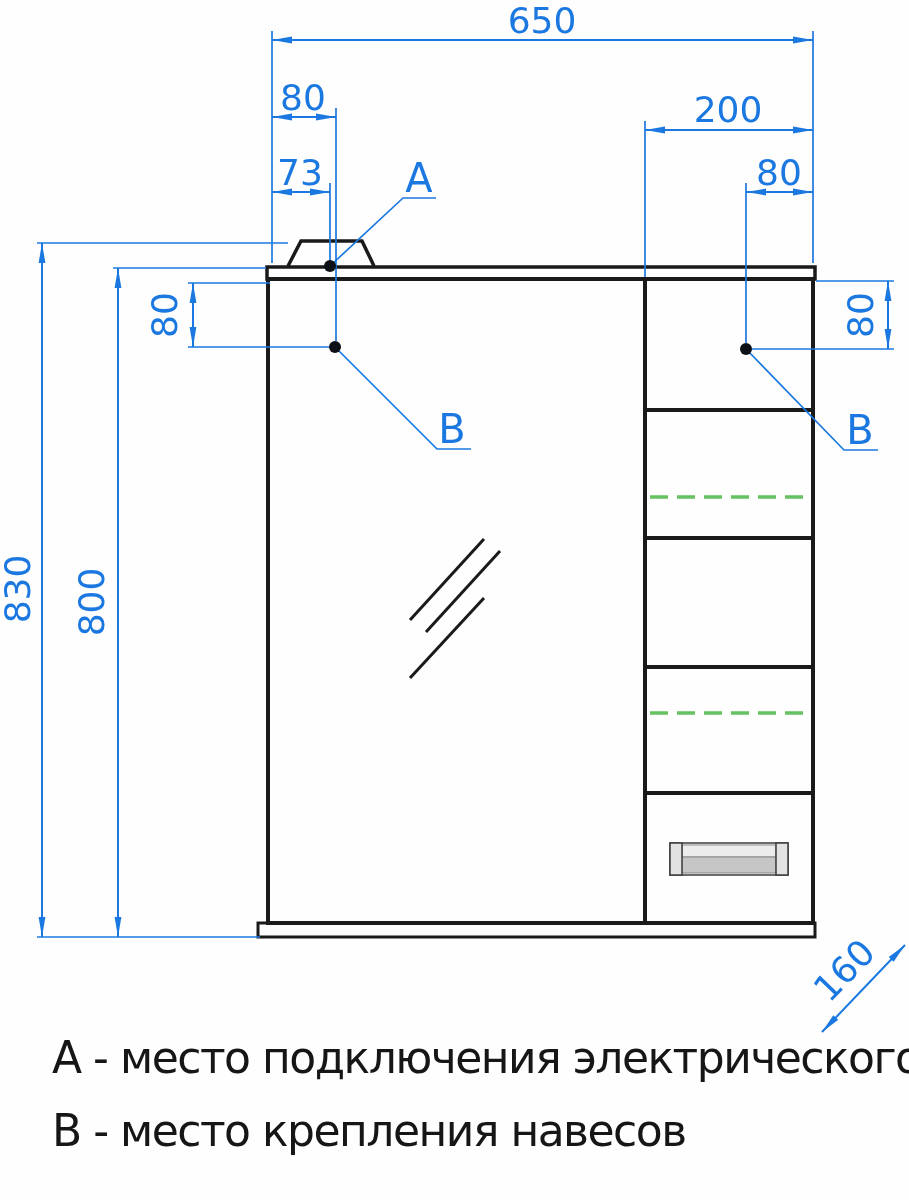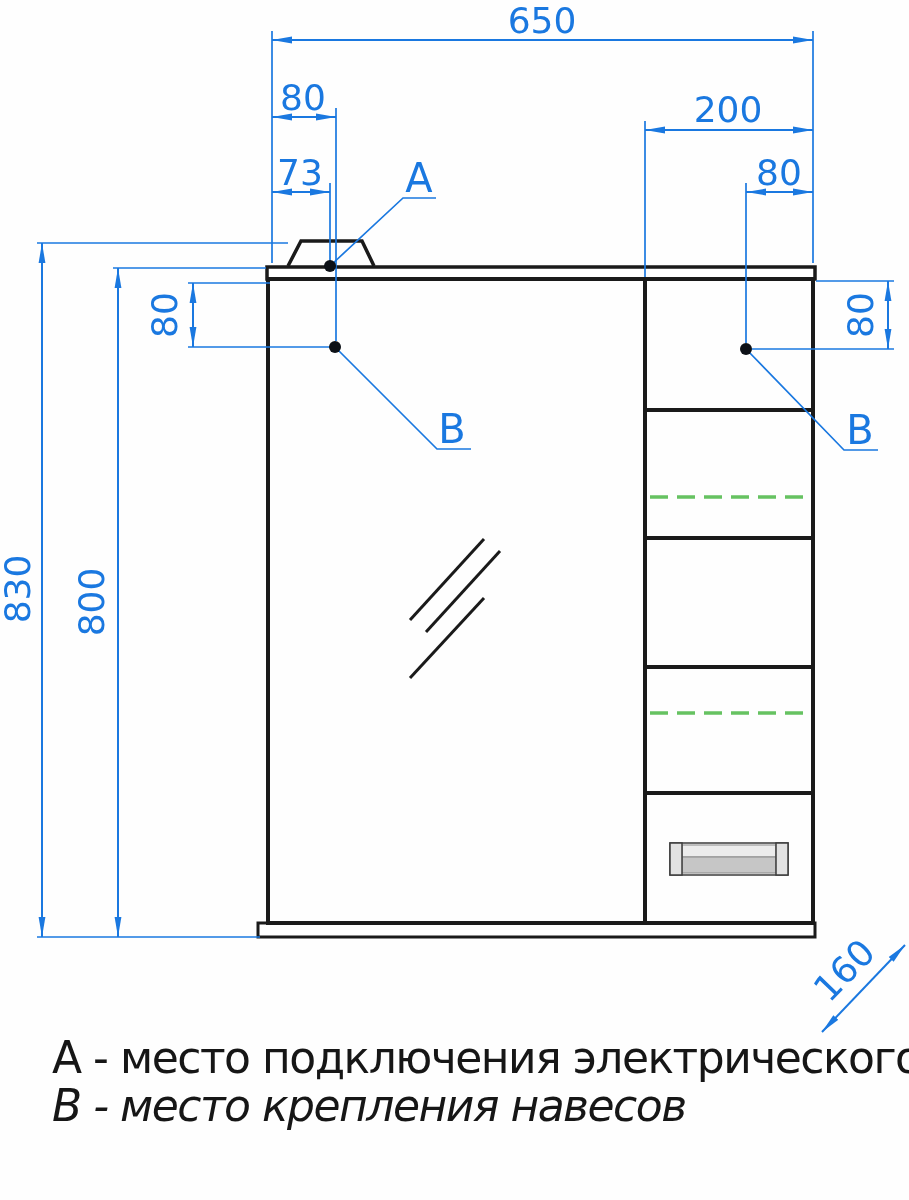--- a/index.html
+++ b/index.html
@@ -118,14 +118,14 @@
       <text x="452" y="443" class="lbltxt">B</text>
       <circle cx="335" cy="347" r="6" fill="#0d1117"></circle>
 
       <path d="M746,349 L844,450 L878,450" class="blu extline"></path>
       <text x="860" y="444" class="lbltxt">B</text>
       <circle cx="746" cy="349" r="6" fill="#0d1117"></circle>
     </g>
   </svg>
 
   <div class="legend-line" style="left:52px;top:1036px;">А - место подключения электрического</div>
-  <div class="legend-line" style="left:52px;top:1084px;font-style:italic;">В - место крепления навесов</div>
+  <div class="legend-line" style="left:52px;top:1109px;">В - место крепления навесов</div>
 </div>
 
 </body></html>

